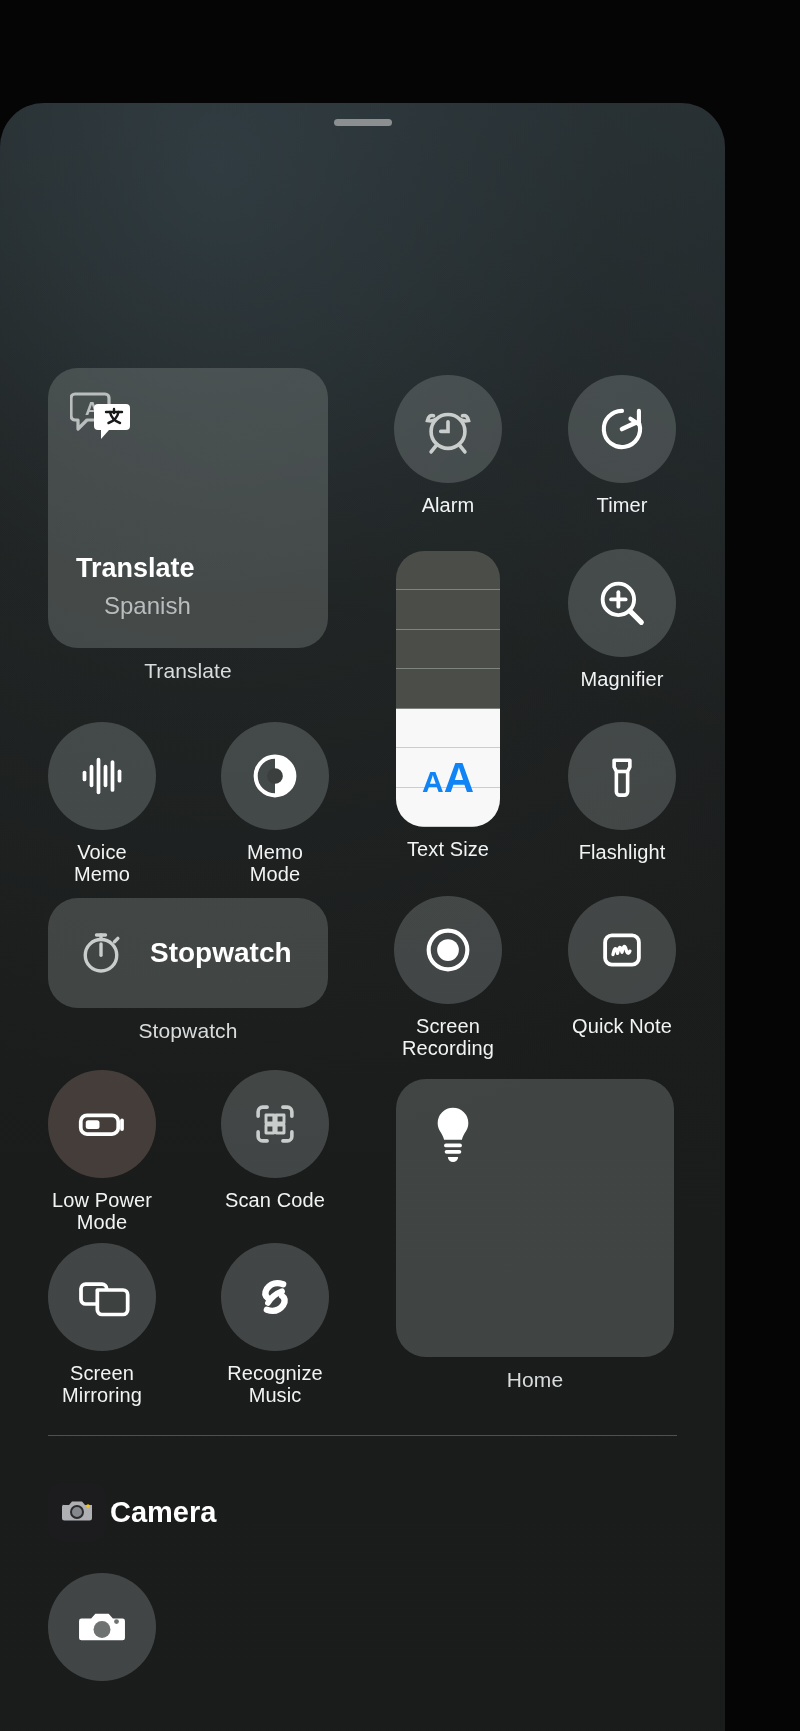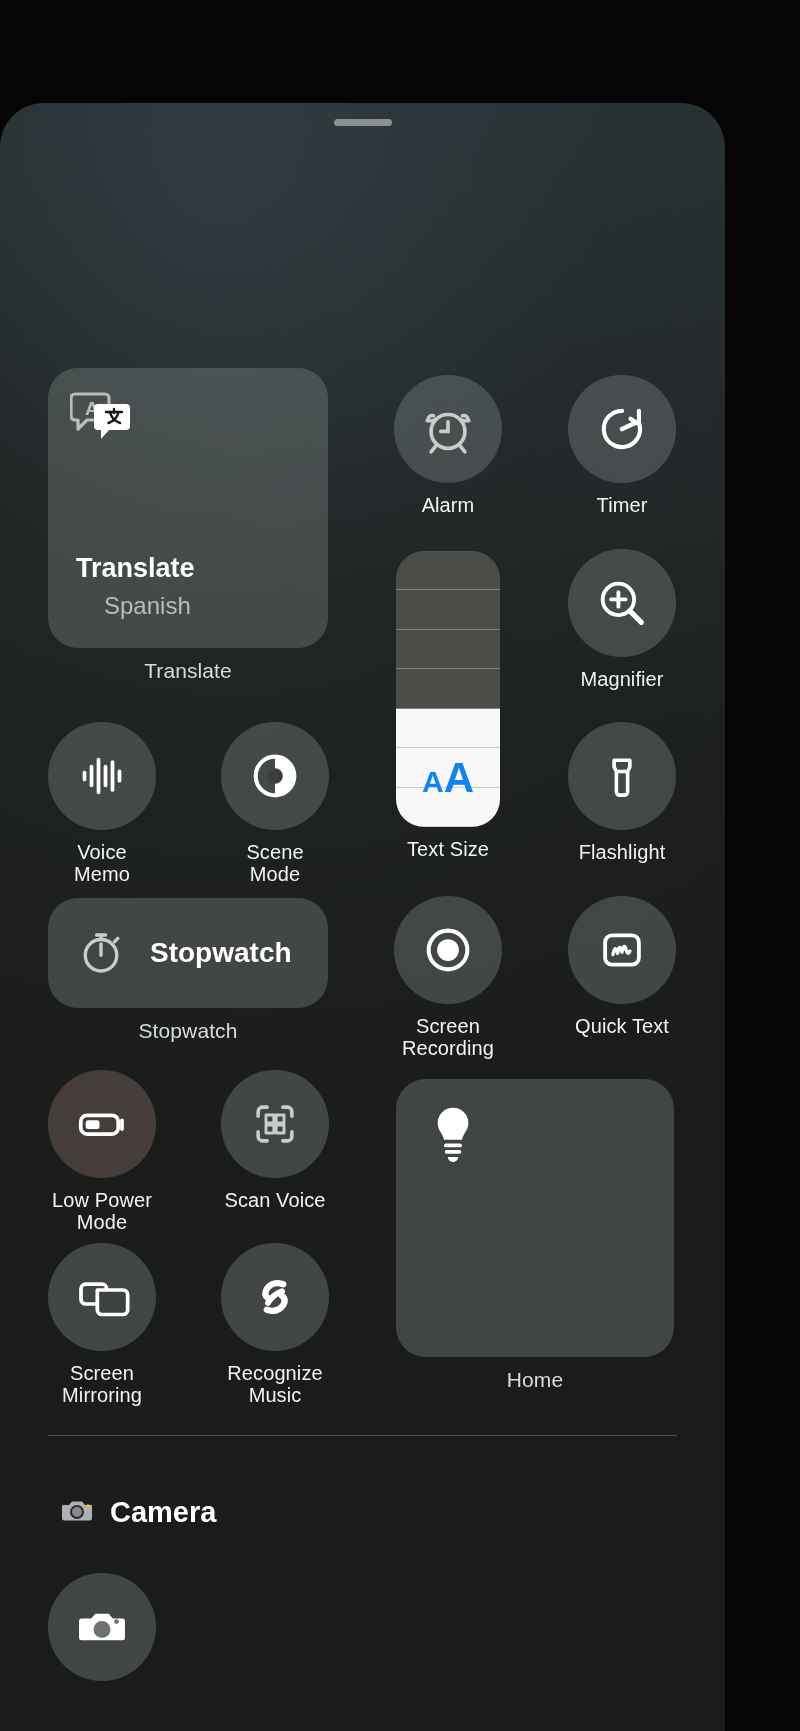--- a/index.html
+++ b/index.html
@@ -291,21 +291,21 @@
       <div class="tile" style="left:221px; top:469px;">
         <div class="circ">
           <span>
             <svg width="58" height="58" viewBox="0 0 48 48">
               <circle cx="24" cy="24" r="16" fill="none" stroke="#ffffff" stroke-width="3.4"></circle>
               <path d="M24 8 A16 16 0 0 1 24 40 Z" fill="#ffffff"></path>
               <circle cx="24" cy="24" r="6.5" fill="#3b3f3e"></circle>
             </svg>
           </span>
         </div>
-        <div class="lbl" style="width:108px;">Scene Mode</div>
+        <div class="lbl" style="width:108px;">Memo Mode</div>
       </div>
 
       <div class="tile" style="left:568px; top:469px;">
         <div class="circ">
           <span>
             <svg width="54" height="54" viewBox="0 0 48 48" fill="none" stroke="#ffffff" stroke-width="3.2" stroke-linejoin="round">
               <path d="M17 10 h14 v6 l-2 4 v18 a3 3 0 0 1 -3 3 h-4 a3 3 0 0 1 -3 -3 v-18 l-2 -4 z"></path>
               <line x1="19" y1="20" x2="29" y2="20"></line>
             </svg>
           </span>
@@ -344,21 +344,21 @@
 
       <div class="tile" style="left:568px; top:643px;">
         <div class="circ">
           <span>
             <svg width="54" height="54" viewBox="0 0 48 48">
               <rect x="9" y="11" width="30" height="26" rx="6" fill="none" stroke="#ffffff" stroke-width="3.4"></rect>
               <path d="M16 28 q2 -10 4 -1 q2 -10 4 -1 q2 -10 4 -1 q1.5 4 3 0" fill="none" stroke="#ffffff" stroke-width="3" stroke-linecap="round" stroke-linejoin="round"></path>
             </svg>
           </span>
         </div>
-        <div class="lbl" style="width:126px; margin-left:-9px;">Quick Text</div>
+        <div class="lbl" style="width:126px; margin-left:-9px;">Quick Note</div>
       </div>
 
       <div class="tile" style="left:48px; top:817px;">
         <div class="circ tinted">
           <span>
             <svg width="60" height="60" viewBox="0 0 48 48">
               <rect x="7" y="17" width="30" height="15" rx="5" fill="none" stroke="#ffffff" stroke-width="3"></rect>
               <rect x="11" y="21" width="11" height="7" rx="2" fill="#ffffff"></rect>
               <path d="M40 21 v7" stroke="#ffffff" stroke-width="3" stroke-linecap="round"></path>
             </svg>
@@ -376,21 +376,21 @@
               <path d="M39 17 v-4 a4 4 0 0 0 -4 -4 h-4"></path>
               <path d="M9 31 v4 a4 4 0 0 0 4 4 h4"></path>
               <path d="M39 31 v4 a4 4 0 0 1 -4 4 h-4"></path>
               <rect x="16" y="16" width="7" height="7" stroke-width="2.6"></rect>
               <rect x="25" y="16" width="7" height="7" stroke-width="2.6"></rect>
               <rect x="16" y="25" width="7" height="7" stroke-width="2.6"></rect>
               <rect x="25" y="25" width="7" height="7" stroke-width="2.6"></rect>
             </svg>
           </span>
         </div>
-        <div class="lbl" style="width:126px; margin-left:-9px;">Scan Voice</div>
+        <div class="lbl" style="width:126px; margin-left:-9px;">Scan Code</div>
       </div>
 
       <div class="tile" style="left:396px; top:826px;">
         <div class="card home">
           <span class="bulb">
             <svg width="46" height="62" viewBox="0 0 36 48">
               <path d="M18 5 a12 12 0 0 1 12 12 c0 6 -4 8 -5 13 h-14 c-1 -5 -5 -7 -5 -13 a12 12 0 0 1 12 -12 z" fill="#ffffff"></path>
               <rect x="11" y="33" width="14" height="3" rx="1.5" fill="#ffffff"></rect>
               <rect x="11.5" y="38" width="13" height="3" rx="1.5" fill="#ffffff"></rect>
               <path d="M14 43.5 h8 a4 4 0 0 1 -8 0 z" fill="#ffffff"></path>

